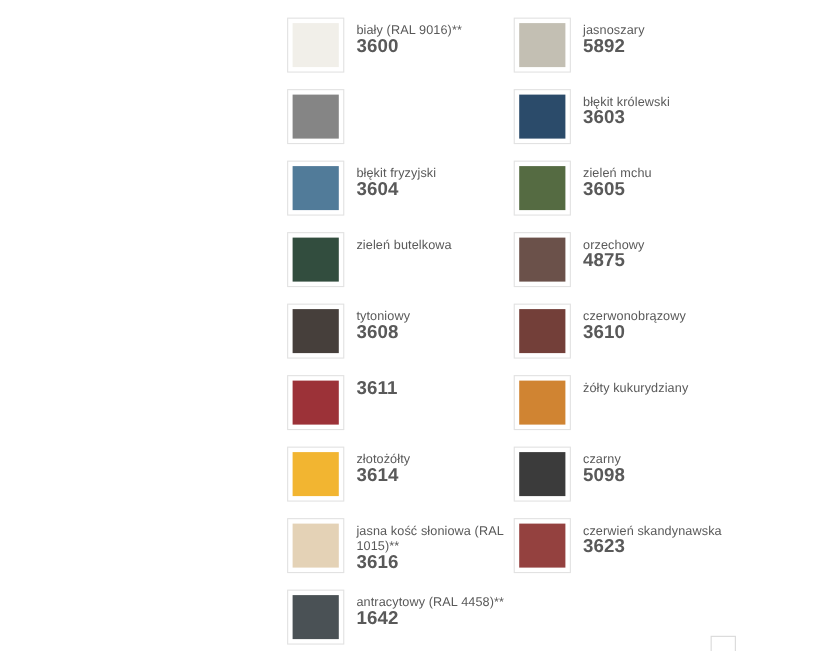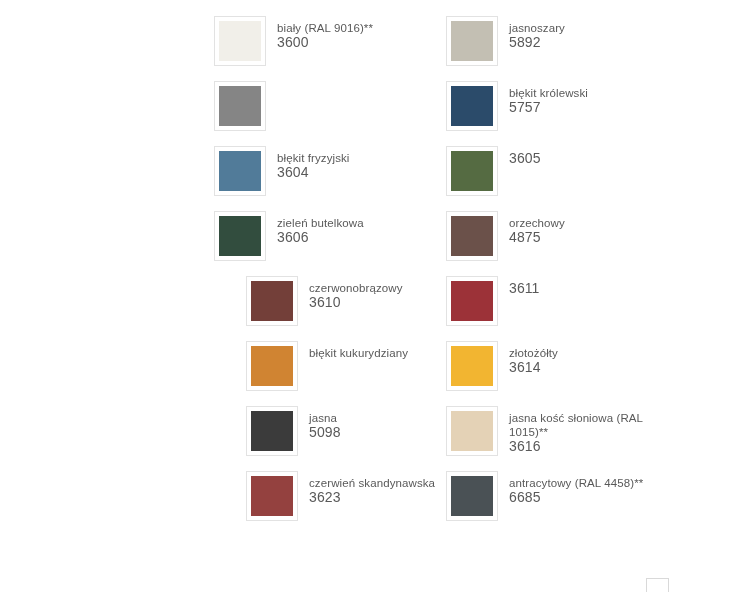--- a/index.html
+++ b/index.html
@@ -29,23 +29,24 @@
   }
 
   .color-item {
     width: 200px;
     height: 65px;
     display: flex;
     align-items: flex-start;
     margin-bottom: 0px;
     padding-top: 6px;
     box-sizing: border-box;
+    margin-left: 47px;
   }
   .color-item.col-right {
-    margin-left: 32px;
+    margin-left: 6px;
   }
 
   .swatch-frame {
     width: 52px;
     height: 50px;
     border: 1px solid #e2e2e2;
     background: #ffffff;
     padding: 4px;
     box-sizing: border-box;
     flex: 0 0 auto;
@@ -61,24 +62,25 @@
     flex: 1 1 auto;
     min-width: 0;
   }
   .color-name {
     font-size: 11.5px;
     line-height: 14px;
     color: #595959;
     letter-spacing: 0.1px;
   }
   .color-code {
-    font-size: 14px;
+    font-size: 17px;
     line-height: 14px;
     color: #595959;
     letter-spacing: 0.1px;
+    font-weight: bold;
   }
 
   #corner-box {
     position: absolute;
     left: 646px;
     top: 578px;
     width: 23px;
     height: 20px;
     border: 1px solid #d9d9d9;
     background: #ffffff;
@@ -116,63 +118,72 @@
         <div class="swatch-fill" style="background-color: rgb(133, 133, 133);"></div>
       </div>
     </div>
 
     <div class="color-item col-right">
       <div class="swatch-frame">
         <div class="swatch-fill" style="background-color: rgb(43, 75, 106);"></div>
       </div>
       <div class="color-text">
         <div class="color-name">błękit królewski</div>
-        <div class="color-code">5757</div>
+        <div class="color-code">3603</div>
       </div>
     </div>
 
     <div class="color-item">
       <div class="swatch-frame">
         <div class="swatch-fill" style="background-color: rgb(81, 123, 153);"></div>
       </div>
       <div class="color-text">
         <div class="color-name">błękit fryzyjski</div>
         <div class="color-code">3604</div>
       </div>
     </div>
 
     <div class="color-item col-right">
       <div class="swatch-frame">
         <div class="swatch-fill" style="background-color: rgb(85, 107, 66);"></div>
       </div>
       <div class="color-text">
+        <div class="color-name">zieleń mchu</div>
         <div class="color-code">3605</div>
       </div>
     </div>
 
     <div class="color-item">
       <div class="swatch-frame">
         <div class="swatch-fill" style="background-color: rgb(50, 77, 62);"></div>
       </div>
       <div class="color-text">
         <div class="color-name">zieleń butelkowa</div>
-        <div class="color-code">3606</div>
       </div>
     </div>
 
     <div class="color-item col-right">
       <div class="swatch-frame">
         <div class="swatch-fill" style="background-color: rgb(107, 81, 74);"></div>
       </div>
       <div class="color-text">
         <div class="color-name">orzechowy</div>
         <div class="color-code">4875</div>
       </div>
     </div>
 
+    <div class="color-item">
+      <div class="swatch-frame">
+        <div class="swatch-fill" style="background-color: rgb(70, 63, 59);"></div>
+      </div>
+      <div class="color-text">
+        <div class="color-name">tytoniowy</div>
+        <div class="color-code">3608</div>
+      </div>
+    </div>
 
     <div class="color-item col-right">
       <div class="swatch-frame">
         <div class="swatch-fill" style="background-color: rgb(115, 63, 57);"></div>
       </div>
       <div class="color-text">
         <div class="color-name">czerwonobrązowy</div>
         <div class="color-code">3610</div>
       </div>
     </div>
@@ -184,40 +195,40 @@
       <div class="color-text">
         <div class="color-code">3611</div>
       </div>
     </div>
 
     <div class="color-item col-right">
       <div class="swatch-frame">
         <div class="swatch-fill" style="background-color: rgb(208, 132, 50);"></div>
       </div>
       <div class="color-text">
-        <div class="color-name">błękit kukurydziany</div>
+        <div class="color-name">żółty kukurydziany</div>
       </div>
     </div>
 
     <div class="color-item">
       <div class="swatch-frame">
         <div class="swatch-fill" style="background-color: rgb(242, 181, 49);"></div>
       </div>
       <div class="color-text">
         <div class="color-name">złotożółty</div>
         <div class="color-code">3614</div>
       </div>
     </div>
 
     <div class="color-item col-right">
       <div class="swatch-frame">
         <div class="swatch-fill" style="background-color: rgb(59, 59, 59);"></div>
       </div>
       <div class="color-text">
-        <div class="color-name">jasna</div>
+        <div class="color-name">czarny</div>
         <div class="color-code">5098</div>
       </div>
     </div>
 
     <div class="color-item">
       <div class="swatch-frame">
         <div class="swatch-fill" style="background-color: rgb(228, 210, 182);"></div>
       </div>
       <div class="color-text">
         <div class="color-name">jasna kość słoniowa (RAL 1015)**</div>
@@ -234,20 +245,20 @@
         <div class="color-code">3623</div>
       </div>
     </div>
 
     <div class="color-item">
       <div class="swatch-frame">
         <div class="swatch-fill" style="background-color: rgb(74, 81, 85);"></div>
       </div>
       <div class="color-text">
         <div class="color-name">antracytowy (RAL 4458)**</div>
-        <div class="color-code">6685</div>
+        <div class="color-code">1642</div>
       </div>
     </div>
 
   </div>
 </div>
 
 <div id="corner-box"></div>
 
 </body></html>

